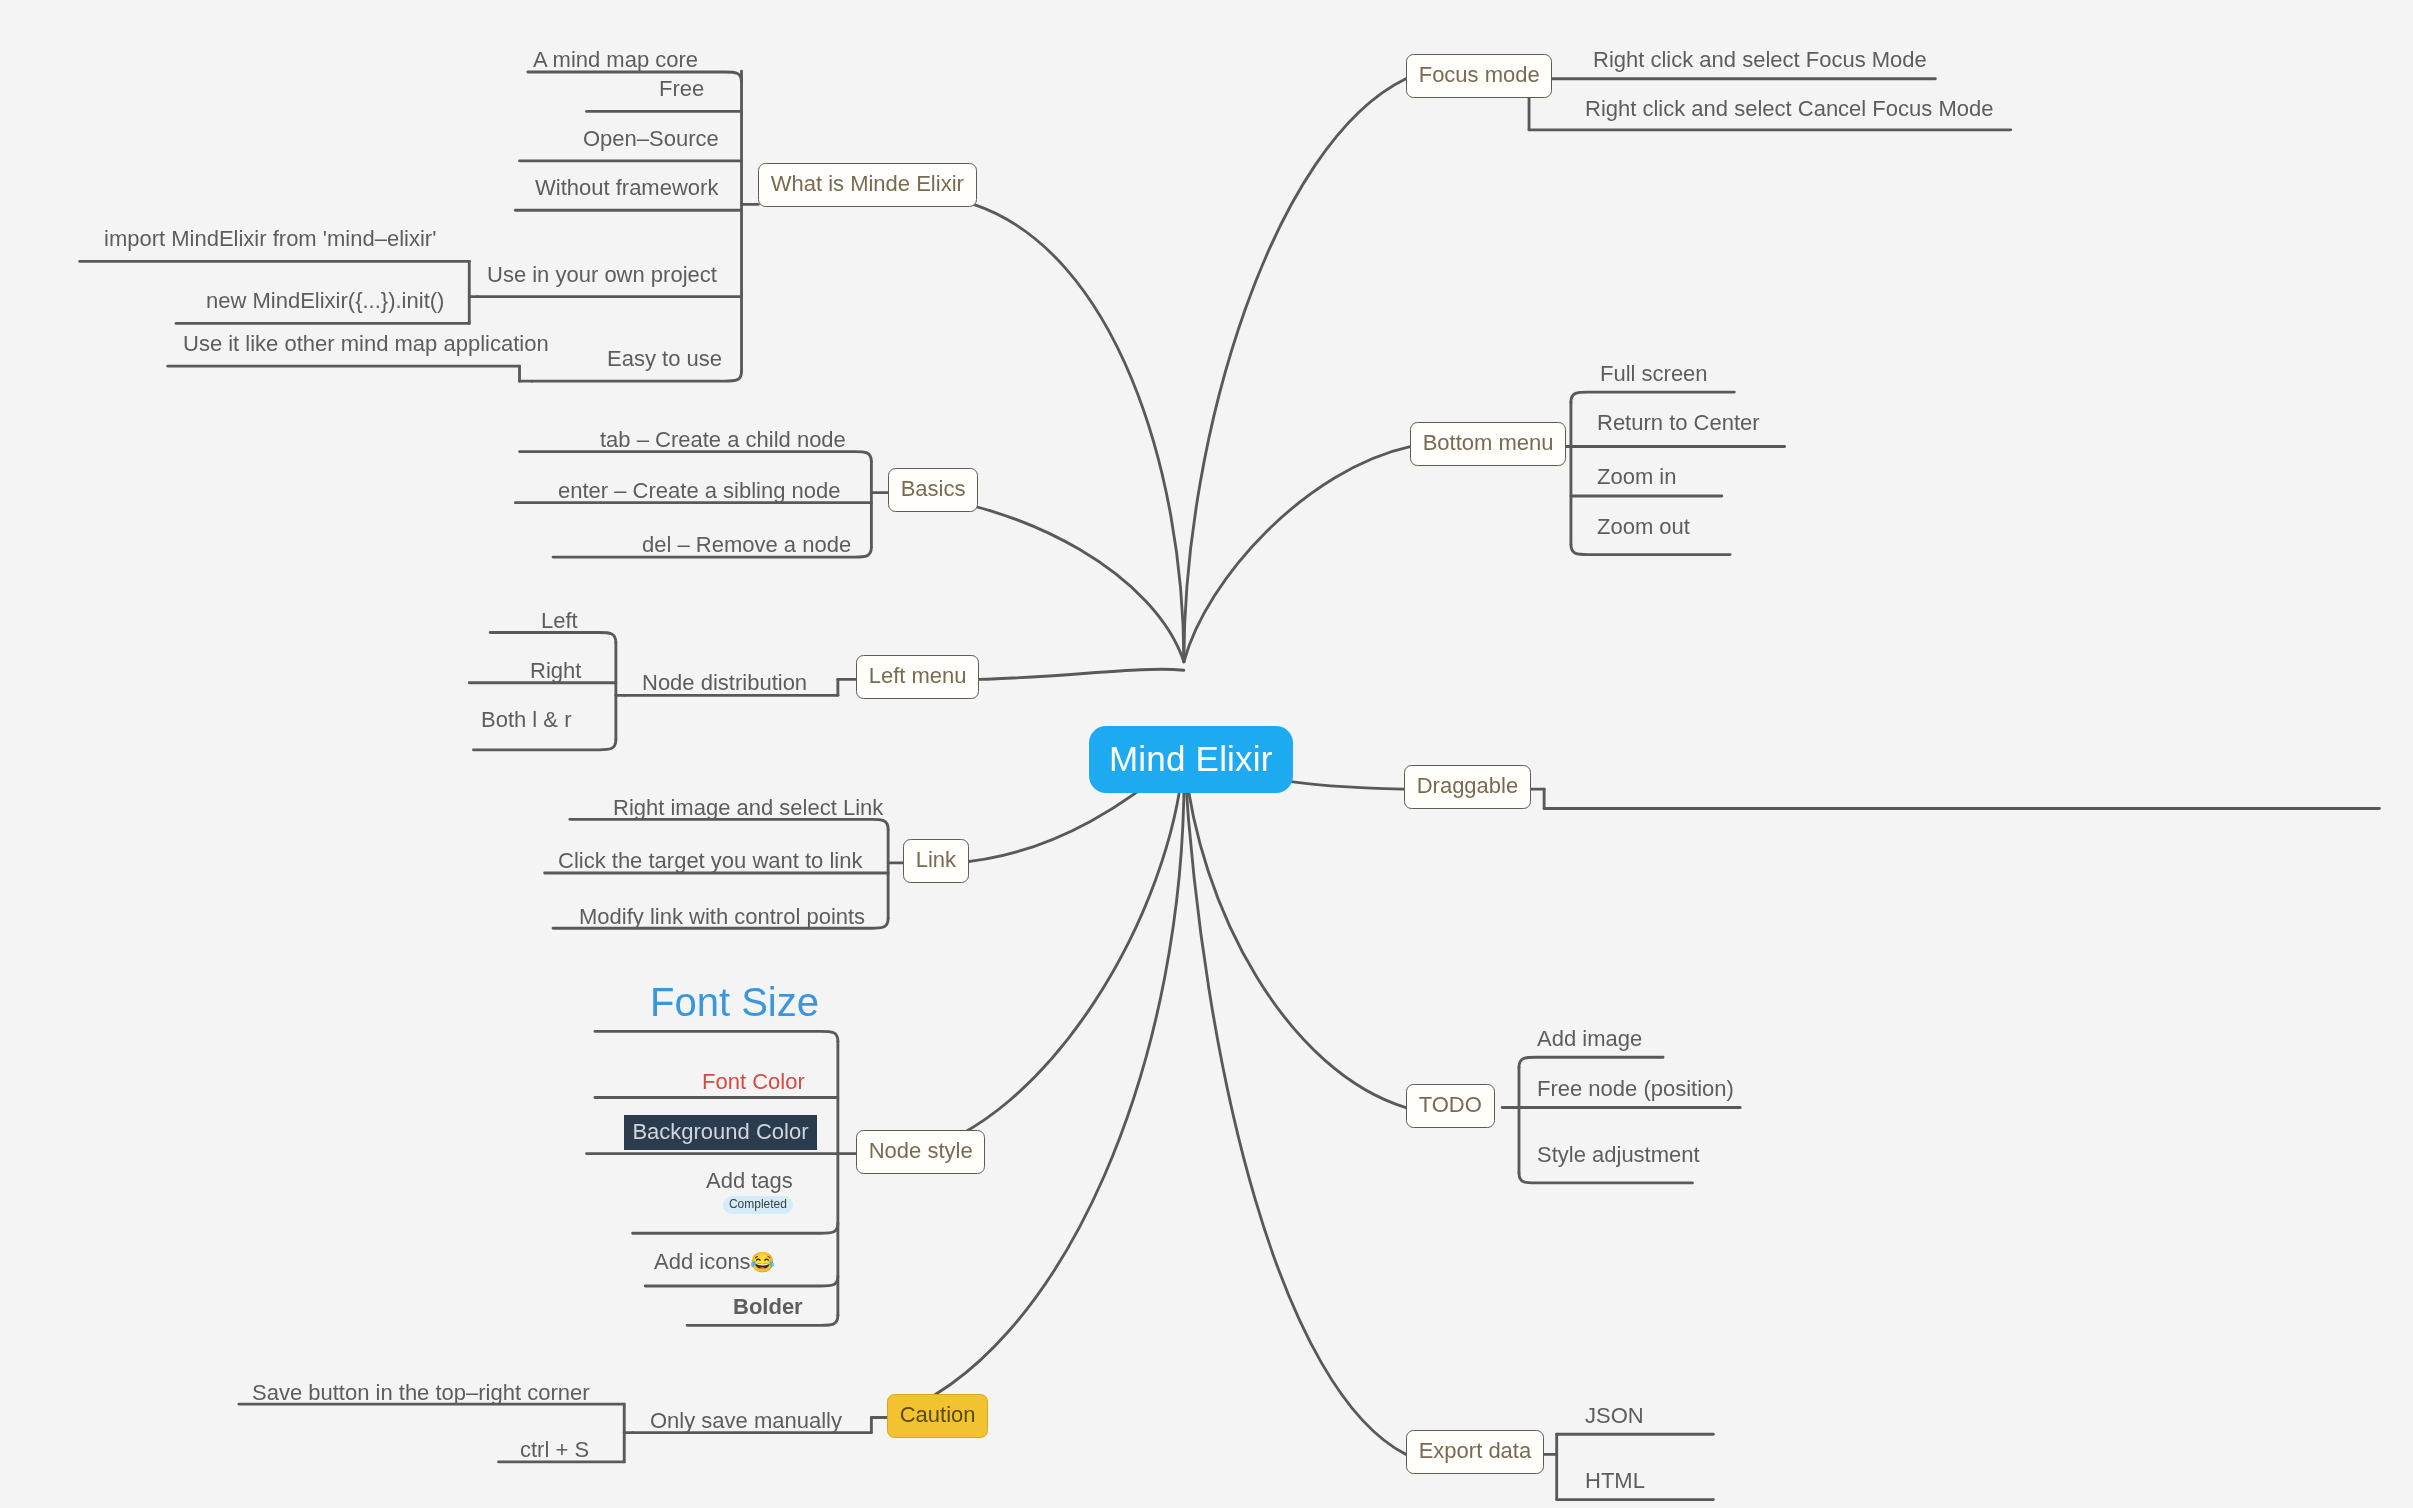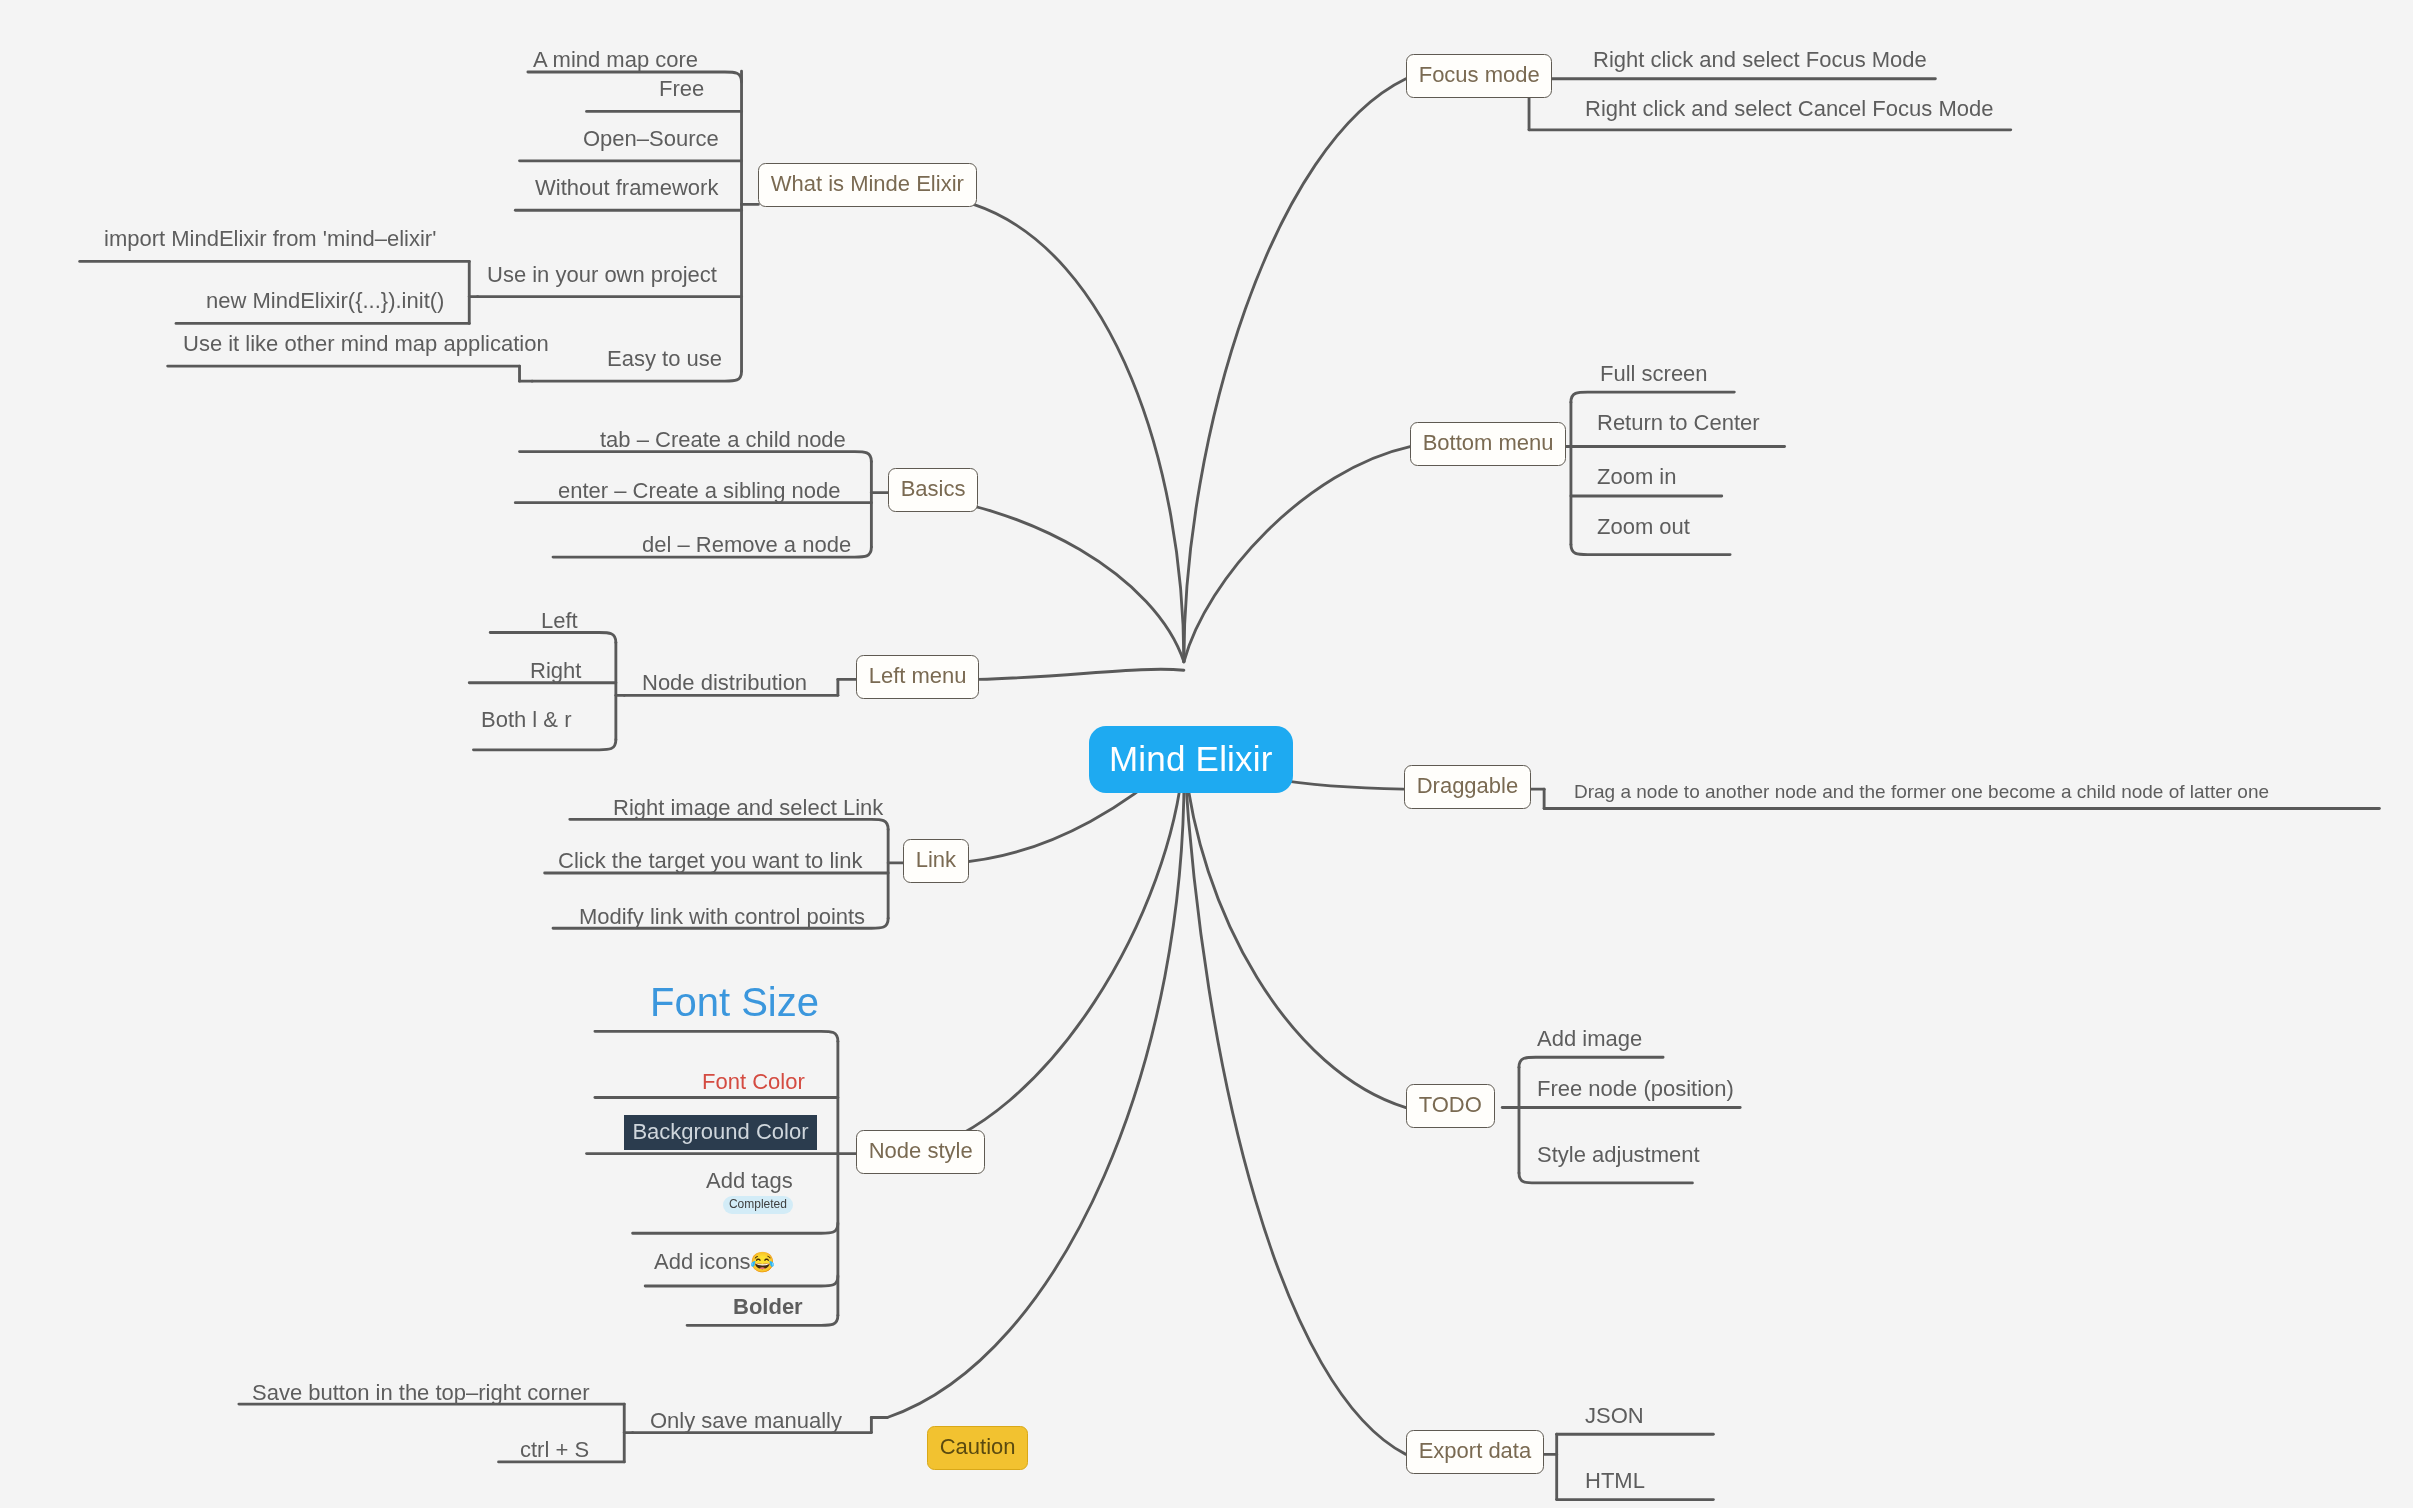--- a/index.html
+++ b/index.html
@@ -259,37 +259,36 @@
     <span>Add tags</span>
     <span class="tag">Completed</span>
   </div>
 
   <div class="node leaf" style="left:649px; top:1248px;">
     <span>Add icons</span><span class="emoji">😂</span>
   </div>
 
   <div class="node leaf bolder" style="left:728px; top:1293px;text-align:right;">Bolder</div>
 
-  <div class="node lv1 caution" style="left:887px; top:1426px;margin-left:40px;">Caution</div>
+  <div class="node lv1 caution" style="left:887px; top:1394px;">Caution</div>
   <div class="node leaf" style="left:645px; top:1407px;">Only save manually</div>
   <div class="node leaf" style="left:247px; top:1379px;">Save button in the top–right corner</div>
   <div class="node leaf" style="left:515px; top:1436px;">ctrl + S</div>
 
   <div class="node lv1" style="left:1406px; top:54px;">Focus mode</div>
   <div class="node leaf" style="left:1588px; top:46px;">Right click and select Focus Mode</div>
   <div class="node leaf" style="left:1580px; top:95px;">Right click and select Cancel Focus Mode</div>
 
   <div class="node lv1" style="left:1410px; top:422px;">Bottom menu</div>
   <div class="node leaf" style="left:1595px; top:360px;">Full screen</div>
   <div class="node leaf" style="left:1592px; top:409px;">Return to Center</div>
   <div class="node leaf" style="left:1592px; top:463px;">Zoom in</div>
   <div class="node leaf" style="left:1592px; top:513px;">Zoom out</div>
 
   <div class="node lv1" style="left:1404px; top:765px;">Draggable</div>
-  <div class="node leaf small" style="left:1569px; top:779px;">Drag a node to another node and the former one become a child node of latter one</div>
 
   <div class="node lv1" style="left:1406px; top:1084px;">TODO</div>
   <div class="node leaf" style="left:1532px; top:1025px;">Add image</div>
   <div class="node leaf" style="left:1532px; top:1075px;">Free node (position)</div>
   <div class="node leaf" style="left:1532px; top:1141px;">Style adjustment</div>
 
   <div class="node lv1" style="left:1406px; top:1430px;">Export data</div>
   <div class="node leaf" style="left:1580px; top:1402px;">JSON</div>
   <div class="node leaf" style="left:1580px; top:1467px;">HTML</div>
 

